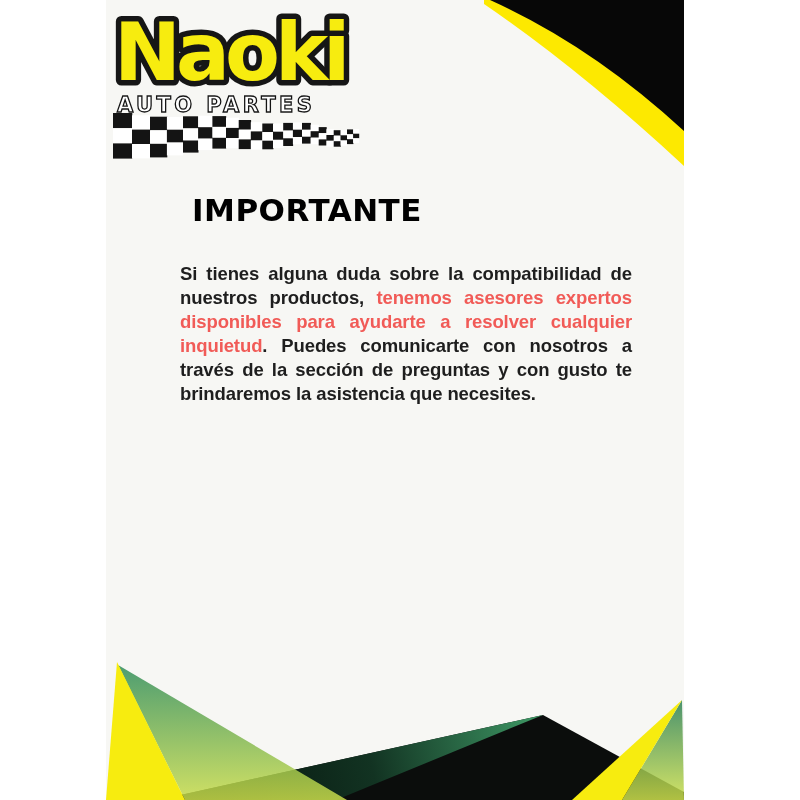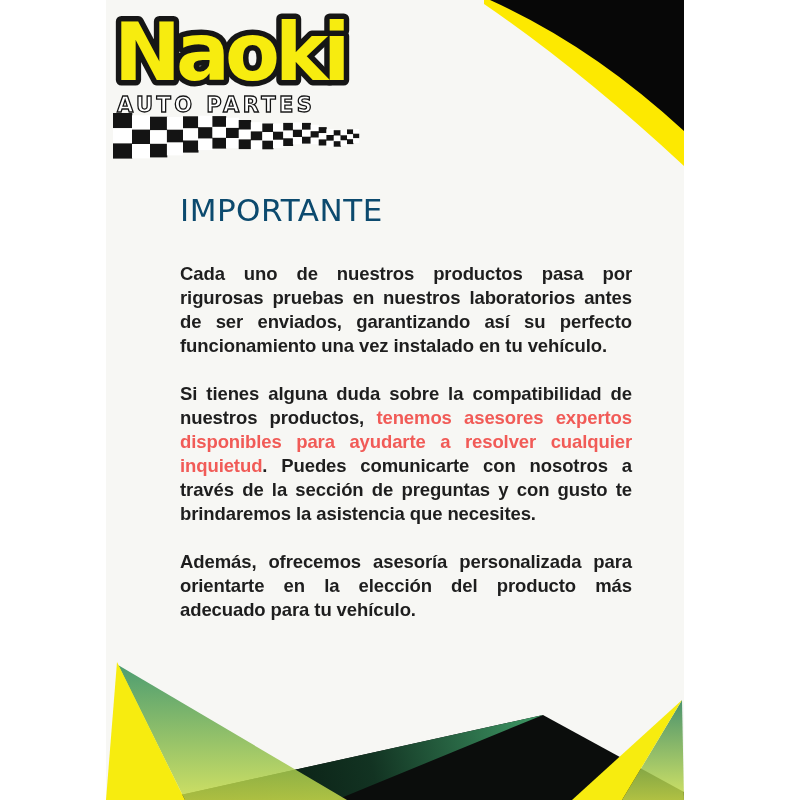--- a/index.html
+++ b/index.html
@@ -19,21 +19,21 @@
   .logo-sub{position:absolute;left:5px;top:88px;display:block;}
   .flag{position:absolute;left:3px;top:108px;display:block;}
   .tagline{
     position:absolute;left:15px;top:152px;white-space:pre;
     font-weight:700;font-size:14px;letter-spacing:.2px;color:#e73742;
     font-family:"DejaVu Sans","Liberation Sans",sans-serif;
   }
   
   .text-block{position:absolute;left:74px;top:192px;width:452px;}
   .heading{
-    margin:0 0 34px 0;font-size:31px;font-weight:400;color:#0c4a6e;
+    margin:0 0 34px 12px;font-size:31px;font-weight:700;color:#000000;
     letter-spacing:.5px;font-family:"DejaVu Sans","Liberation Sans",sans-serif;
   }
   .text-block p{
     margin:0 0 24px 0;font-size:18.5px;line-height:24px;font-weight:700;
     color:#1e1e1e;text-align:justify;letter-spacing:-0.1px;
   }
   .hl{color:#f15b57;}
   
   .bottom-art{position:absolute;left:0;bottom:0;display:block;}
 </style>
@@ -122,23 +122,21 @@
           <rect x="240.1" y="17.1" width="6.1" height="4.6" fill="#ffffff"></rect>
           <rect x="240.1" y="21.7" width="6.1" height="4.6" fill="#141414"></rect>
           <rect x="240.1" y="26.3" width="6.1" height="4.6" fill="#ffffff"></rect>
         </g>
     </svg>
   </div>
 
 
   <div class="text-block">
     <h1 class="heading">IMPORTANTE</h1>
-    <p>Cada uno de nuestros productos pasa por rigurosas pruebas en nuestros laboratorios antes de ser enviados, garantizando así su perfecto funcionamiento una vez instalado en tu vehículo.</p>
     <p><span>Si tienes alguna duda sobre la compatibilidad de nuestros productos, </span><span class="hl">tenemos asesores expertos disponibles para ayudarte a resolver cualquier inquietud</span><span>. Puedes comunicarte con nosotros a través de la sección de preguntas y con gusto te brindaremos la asistencia que necesites.</span></p>
-    <p>Además, ofrecemos asesoría personalizada para orientarte en la elección del producto más adecuado para tu vehículo.</p>
   </div>
 
   <svg class="bottom-art" width="578" height="150" viewBox="0 0 578 150" preserveAspectRatio="none">
     <defs>
       <linearGradient id="gSlope" gradientUnits="userSpaceOnUse" x1="437" y1="65" x2="90" y2="150">
         <stop offset="0" stop-color="#3f9a66"></stop>
         <stop offset="0.5" stop-color="#123322"></stop>
         <stop offset="1" stop-color="#05100a"></stop>
       </linearGradient>
       <linearGradient id="gLeftTri" gradientUnits="userSpaceOnUse" x1="0" y1="14" x2="0" y2="150">

